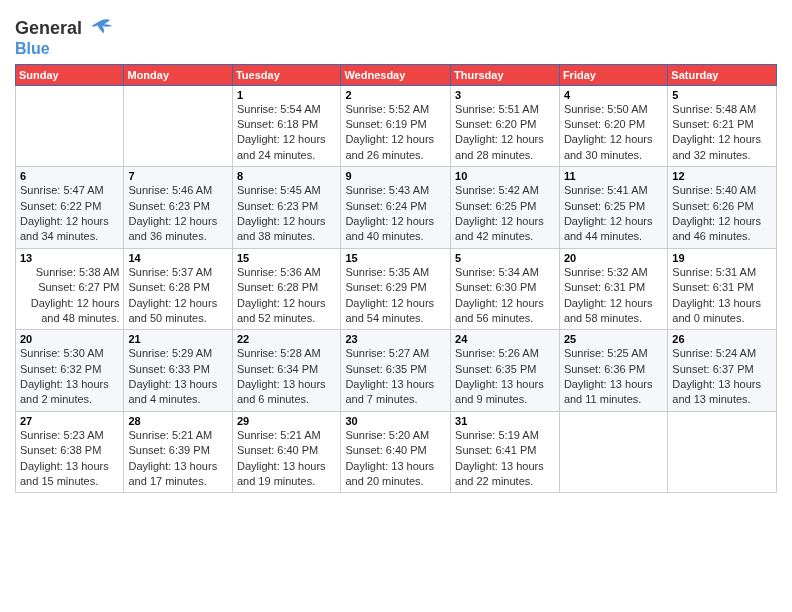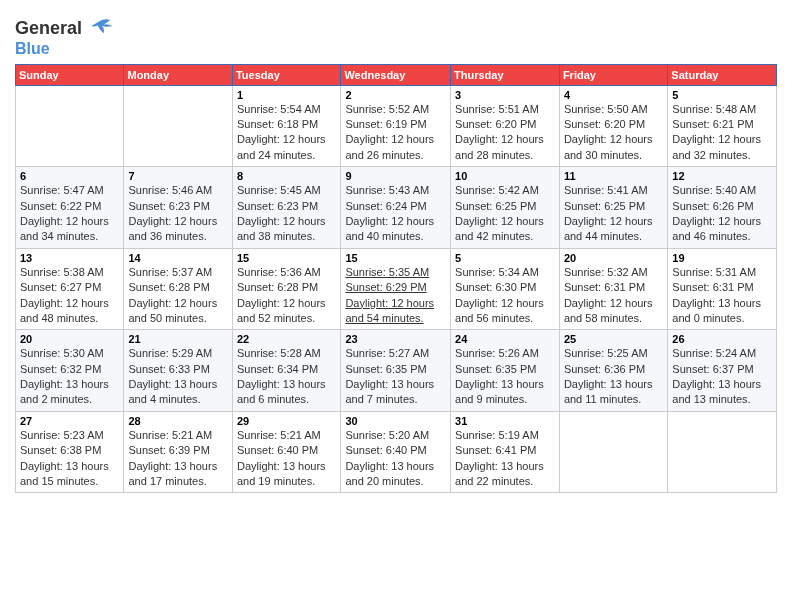--- a/index.html
+++ b/index.html
@@ -210,42 +210,42 @@
             <span class="day-num">12</span>
             <div class="day-info" style="white-space: pre-line;">Sunrise: 5:40 AM
 Sunset: 6:26 PM
 Daylight: 12 hours
 and 46 minutes.</div>
           </td>
         </tr>
         <tr>
           <td>
             <span class="day-num">13</span>
-            <div class="day-info" style="white-space: pre-line;">Sunrise: 5:38 AM
+            <div class="day-info" style="white-space: pre-line; text-align: right;">Sunrise: 5:38 AM
 Sunset: 6:27 PM
 Daylight: 12 hours
 and 48 minutes.</div>
           </td>
           <td>
             <span class="day-num">14</span>
             <div class="day-info" style="white-space: pre-line;">Sunrise: 5:37 AM
 Sunset: 6:28 PM
 Daylight: 12 hours
 and 50 minutes.</div>
           </td>
           <td>
             <span class="day-num">15</span>
             <div class="day-info" style="white-space: pre-line;">Sunrise: 5:36 AM
 Sunset: 6:28 PM
 Daylight: 12 hours
 and 52 minutes.</div>
           </td>
           <td>
             <span class="day-num">15</span>
-            <div class="day-info" style="white-space: pre-line; text-decoration: underline;">Sunrise: 5:35 AM
+            <div class="day-info" style="white-space: pre-line;">Sunrise: 5:35 AM
 Sunset: 6:29 PM
 Daylight: 12 hours
 and 54 minutes.</div>
           </td>
           <td>
             <span class="day-num">5</span>
             <div class="day-info" style="white-space: pre-line;">Sunrise: 5:34 AM
 Sunset: 6:30 PM
 Daylight: 12 hours
 and 56 minutes.</div>

